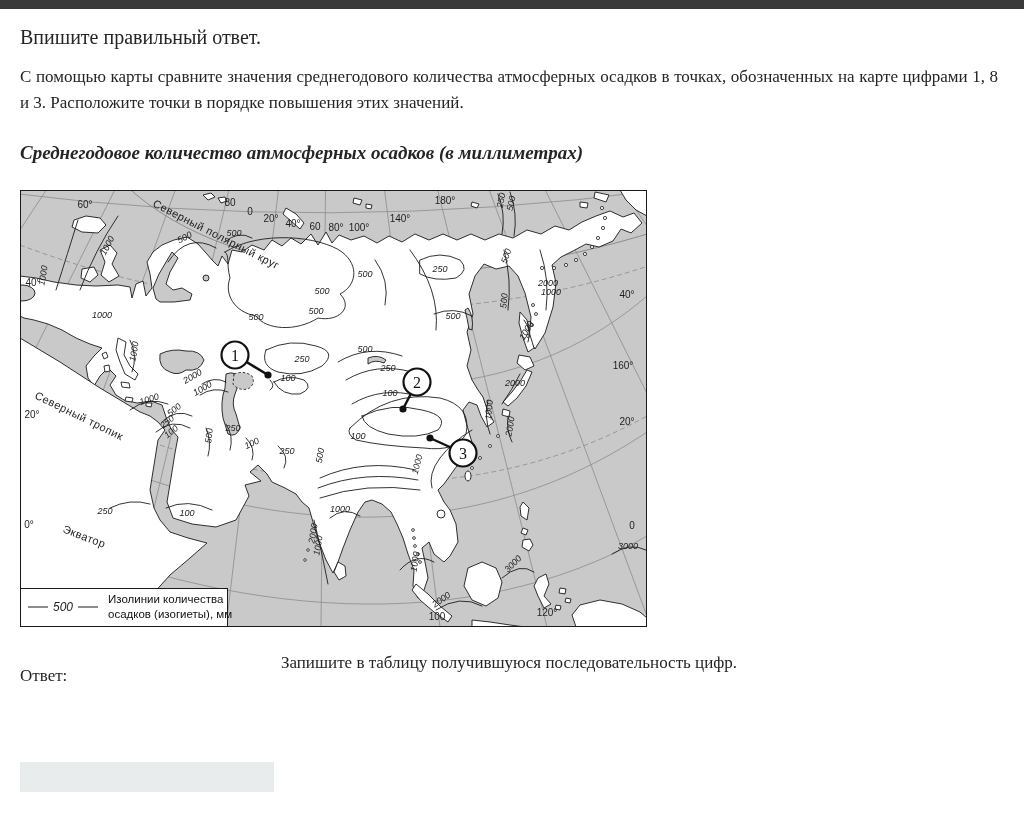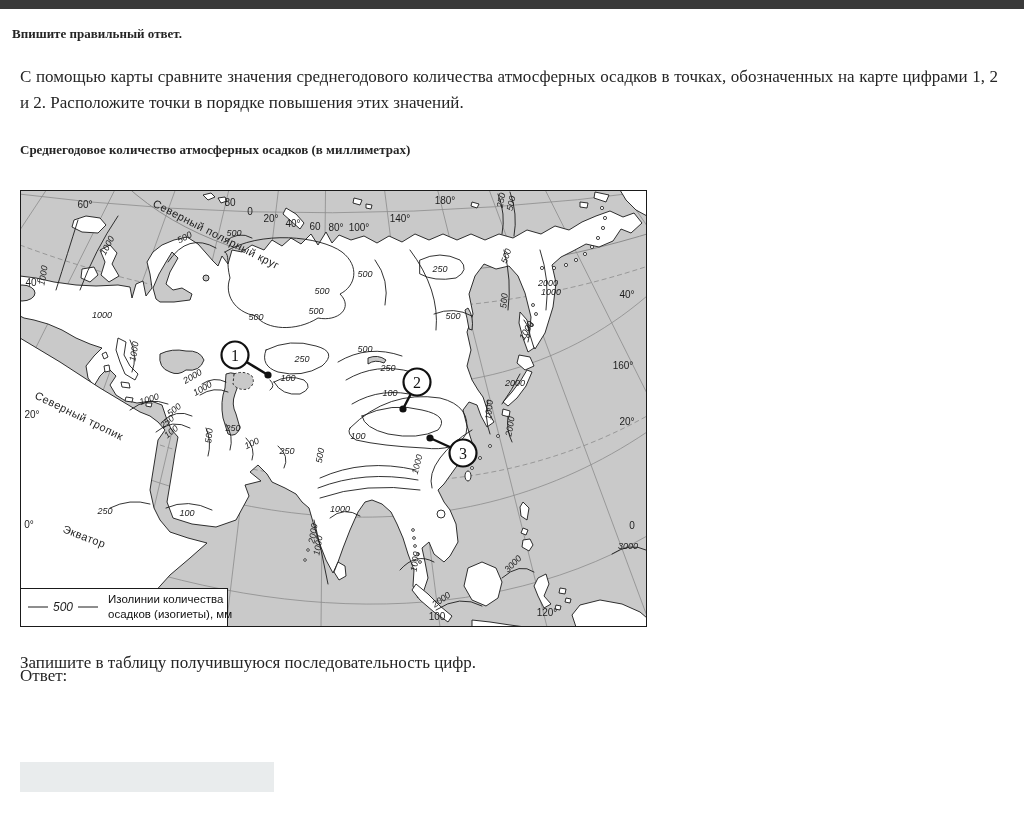--- a/index.html
+++ b/index.html
@@ -1,39 +1,39 @@
 <!DOCTYPE html>
 <html><head>
 <meta charset="utf-8">
 <style>
   html,body{margin:0;padding:0;background:#fff;width:1024px;height:820px;overflow:hidden;}
   body{font-family:"Liberation Serif",serif;color:#252525;position:relative;}
   .topbar{position:absolute;left:0;top:0;width:1024px;height:9px;}
-  .title{position:absolute;left:12px;top:26px;width:980px;font-size:13px;font-weight:bold;}
+  .title{position:absolute;left:20px;top:26px;width:980px;font-size:20px;font-weight:normal;}
   .task{position:absolute;left:20px;top:64px;width:978px;font-size:17px;line-height:26px;text-align:justify;}
-  .maptitle{position:absolute;left:20px;top:142px;width:978px;font-size:13px;font-weight:bold;}
+  .maptitle{position:absolute;left:20px;top:142px;width:978px;font-size:19px;font-weight:bold;font-style:italic;}
   .mapwrap{position:absolute;left:20px;top:190px;width:627px;height:437px;}
-  .instruction{position:absolute;left:20px;top:653px;width:978px;font-size:17px;}
+  .instruction{position:absolute;left:20px;top:653px;width:978px;font-size:17px;text-align:center;}
   .answer-label{position:absolute;left:20px;top:666px;width:200px;font-size:17px;}
   .answer-box{position:absolute;left:20px;top:762px;width:254px;height:30px;}
   svg{display:block;}
   svg text{font-family:"Liberation Sans",sans-serif;}
   .grat-lbl{font-size:10px;fill:#1d1d1d;}
   .iso-lbl{font-size:9px;font-style:italic;fill:#1d1d1d;}
   .line-lbl{font-size:11px;fill:#1d1d1d;letter-spacing:.5px;}
   .pt-num{font-size:16px;font-family:"Liberation Serif",serif;fill:#111;}
   .legend-sample{font-size:12px;font-style:italic;fill:#1d1d1d;}
   .legend-text{font-size:11.5px;fill:#111;}
 </style>
 </head>
 <body>
 
 <div class="topbar" style="background: rgb(58, 58, 58);"></div>
 <div class="title">Впишите правильный ответ.</div>
-<div class="task">С помощью карты сравните значения среднегодового количества атмосферных осадков в точках, обозначенных на карте цифрами 1, 2 и 2. Расположите точки в порядке повышения этих значений.</div>
+<div class="task">С помощью карты сравните значения среднегодового количества атмосферных осадков в точках, обозначенных на карте цифрами 1, 8 и 3. Расположите точки в порядке повышения этих значений.</div>
 <div class="maptitle">Среднегодовое количество атмосферных осадков (в миллиметрах)</div>
 
 <div class="mapwrap">
 <svg width="627" height="437" viewBox="0 0 627 437">
   <defs>
         <clipPath id="mapclip">
           <rect x="0" y="0" width="627" height="437"></rect>
         </clipPath>
       </defs>
   <g clip-path="url(#mapclip)">

